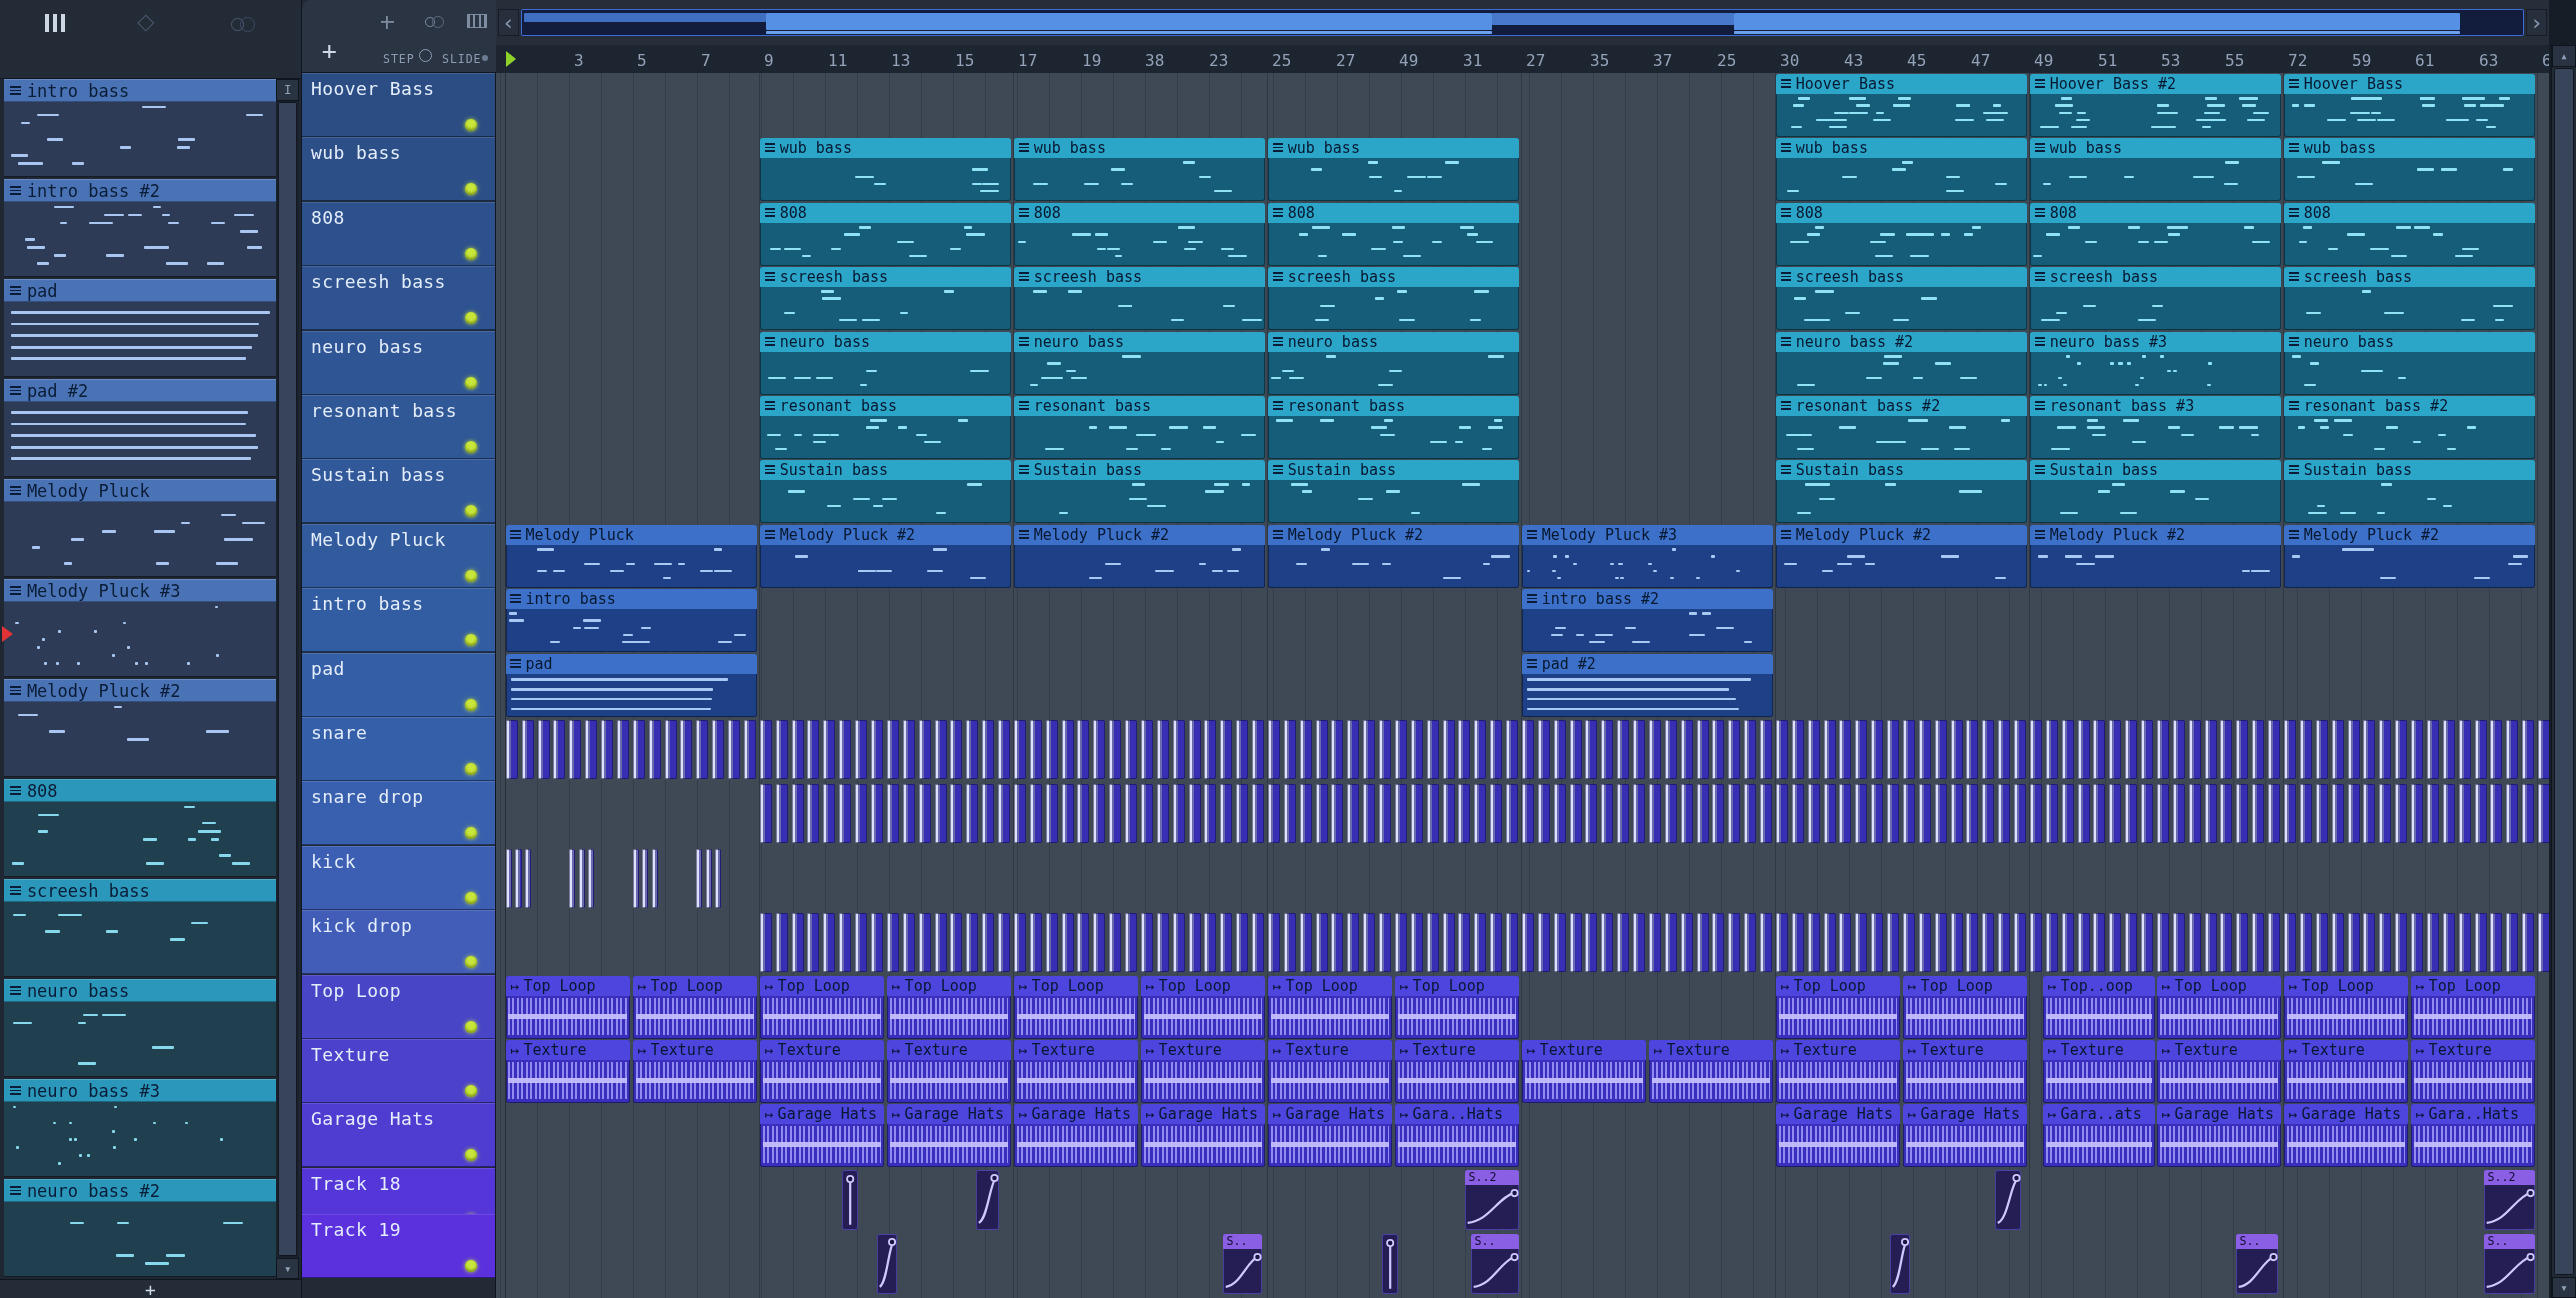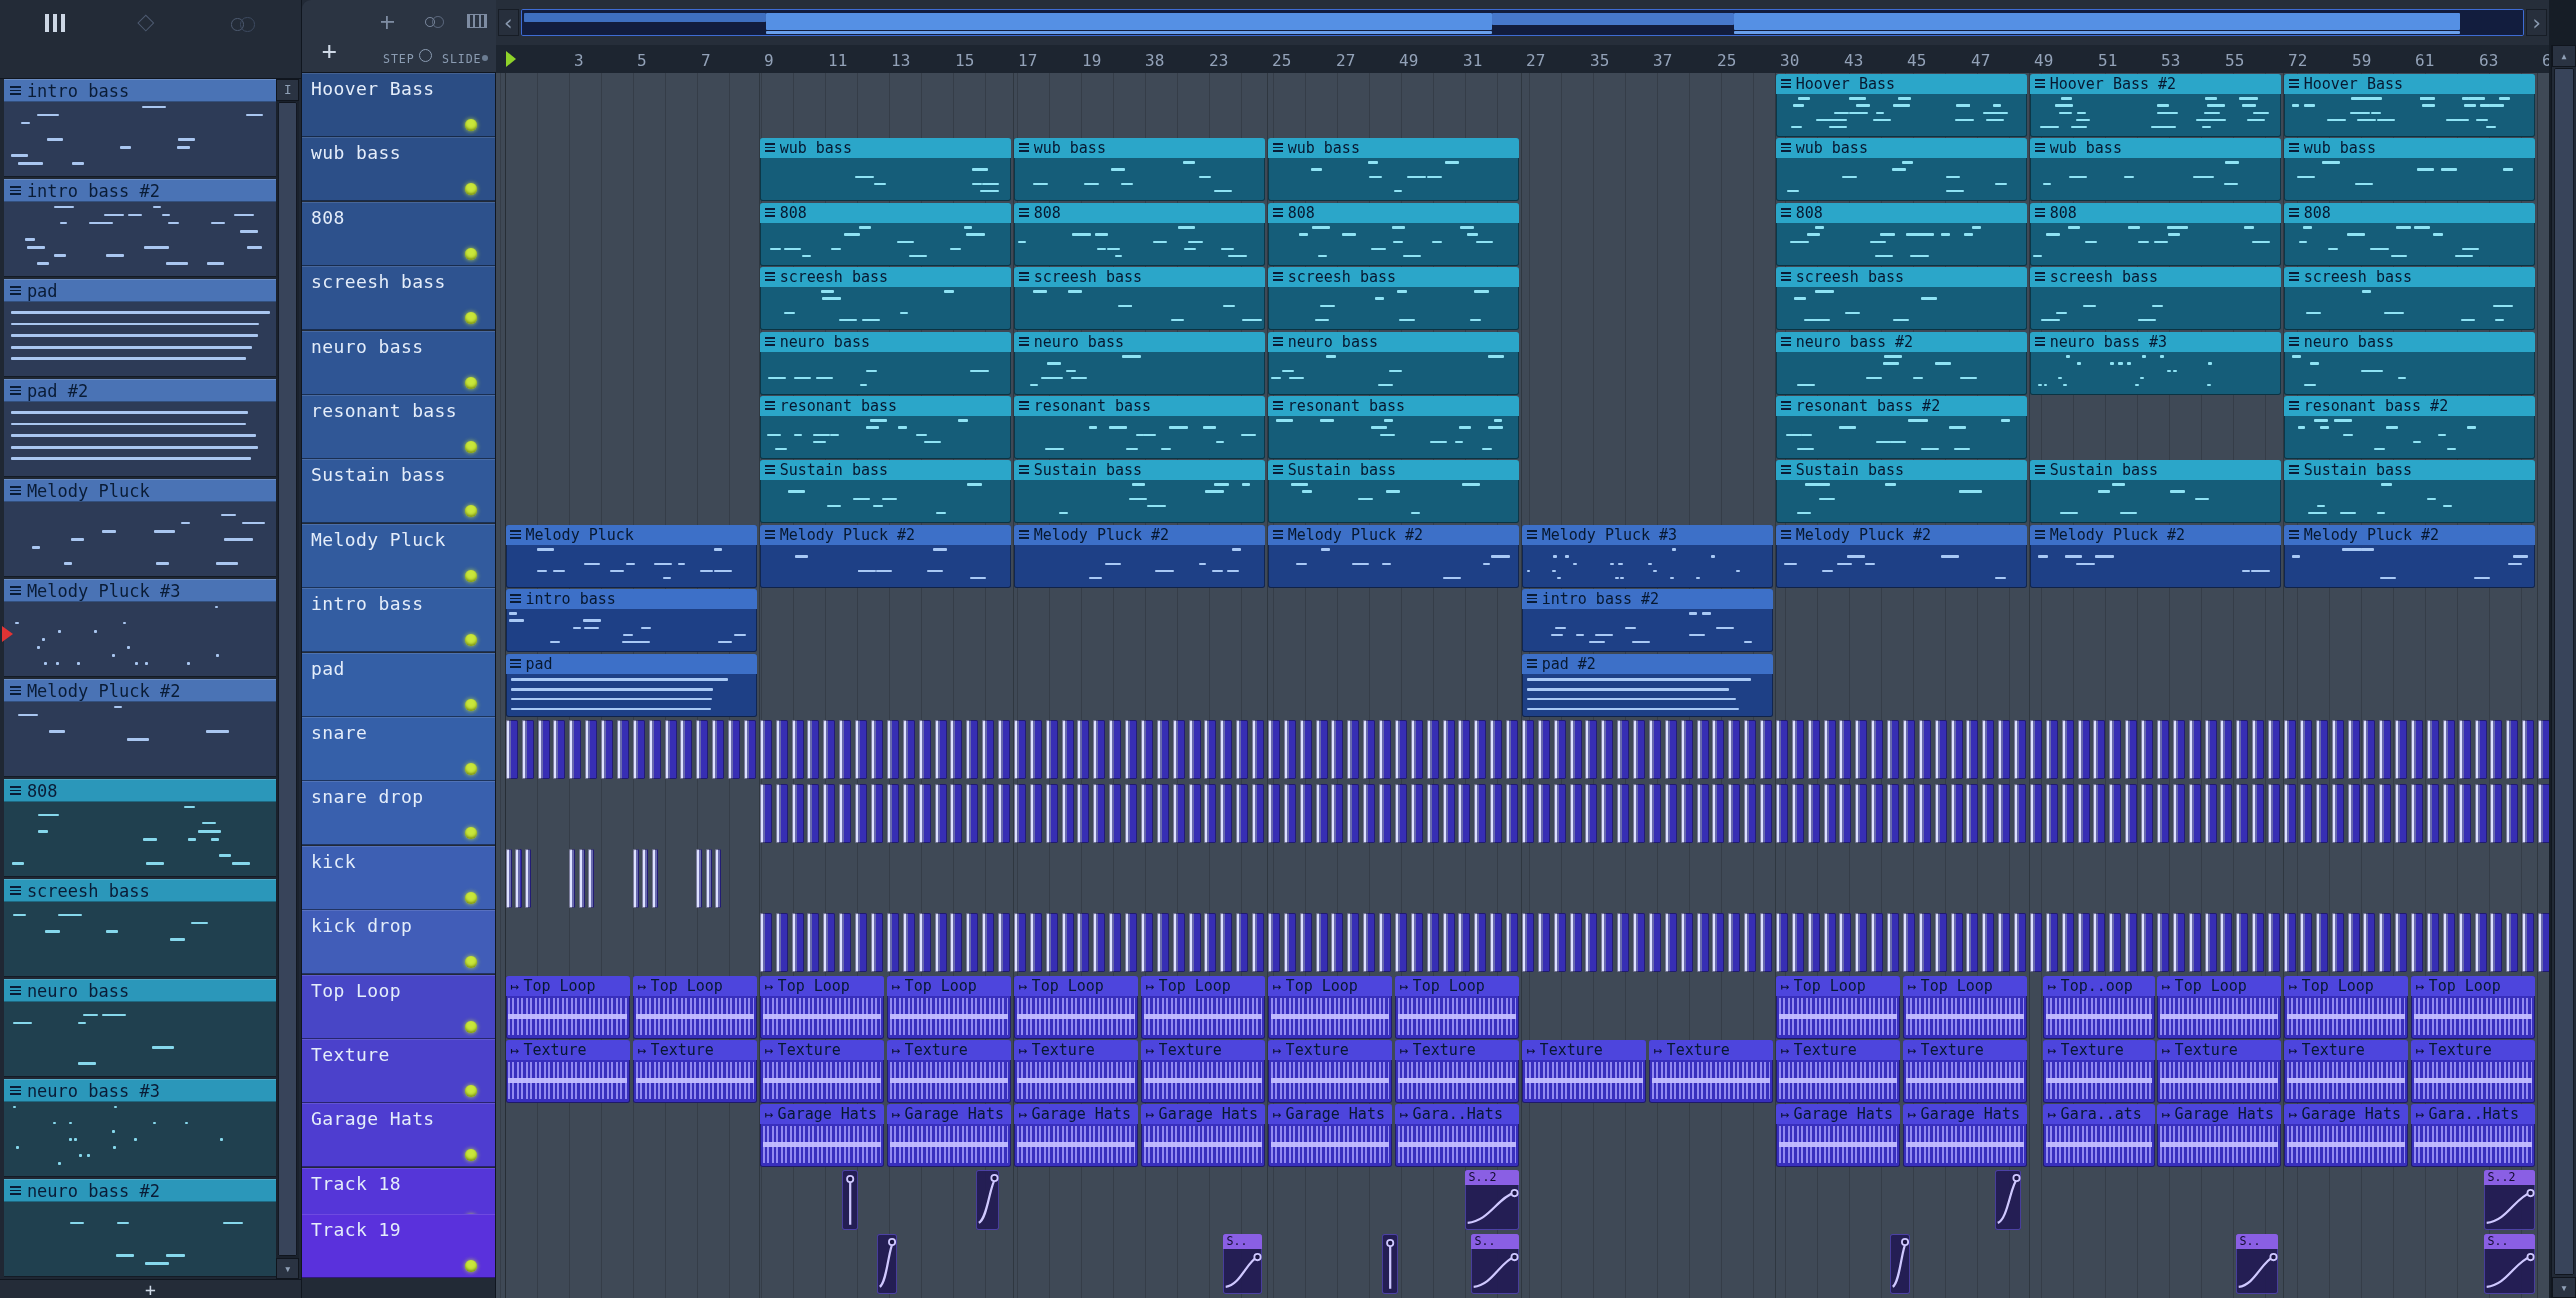--- a/index.html
+++ b/index.html
@@ -1068,20 +1068,40 @@
               <div class="note" style="left: 25px; top: 18px; width: 11px; background: rgb(143, 227, 244);"></div>
               <div class="note" style="left: 9.6px; top: 18px; width: 16.5px; background: rgb(143, 227, 244);"></div>
               <div class="note" style="left: 114px; top: 25px; width: 16.3px; background: rgb(143, 227, 244);"></div>
               <div class="note" style="left: 173px; top: 10.7px; width: 17px; background: rgb(143, 227, 244);"></div>
               <div class="note" style="left: 145px; top: 32px; width: 17.6px; background: rgb(143, 227, 244);"></div>
               <div class="note" style="left: 225px; top: 3.6px; width: 8.7px; background: rgb(143, 227, 244);"></div>
               <div class="note" style="left: 21px; top: 32px; width: 17px; background: rgb(143, 227, 244);"></div>
               <div class="note" style="left: 100px; top: 25px; width: 15px; background: rgb(143, 227, 244);"></div>
               <div class="note" style="left: 179px; top: 32px; width: 8px; background: rgb(143, 227, 244);"></div>
               <div class="note" style="left: 132px; top: 3.6px; width: 19.5px; background: rgb(143, 227, 244);"></div>
+            </div>
+          </div>
+          <div class="clip" style="left: 1534px; width: 251px; background: rgb(21, 93, 121);">
+            <div class="chead" style="background: rgb(43, 166, 201);">
+              <span class="cicon"></span>
+              <span class="clbl">resonant bass #3</span>
+            </div>
+            <div class="cbody">
+              <div class="note" style="left: 57px; top: 10.7px; width: 17.5px; background: rgb(143, 227, 244);"></div>
+              <div class="note" style="left: 20.6px; top: 32px; width: 19.3px; background: rgb(143, 227, 244);"></div>
+              <div class="note" style="left: 27px; top: 10.7px; width: 19px; background: rgb(143, 227, 244);"></div>
+              <div class="note" style="left: 209px; top: 10.7px; width: 19px; background: rgb(143, 227, 244);"></div>
+              <div class="note" style="left: 138px; top: 10.7px; width: 12.4px; background: rgb(143, 227, 244);"></div>
+              <div class="note" style="left: 151px; top: 18px; width: 12.7px; background: rgb(143, 227, 244);"></div>
+              <div class="note" style="left: 102px; top: 25px; width: 14px; background: rgb(143, 227, 244);"></div>
+              <div class="note" style="left: 189px; top: 10.7px; width: 14.7px; background: rgb(143, 227, 244);"></div>
+              <div class="note" style="left: 62px; top: 18px; width: 14.3px; background: rgb(143, 227, 244);"></div>
+              <div class="note" style="left: 57px; top: 3.6px; width: 11.3px; background: rgb(143, 227, 244);"></div>
+              <div class="note" style="left: 221px; top: 18px; width: 8.3px; background: rgb(143, 227, 244);"></div>
+              <div class="note" style="left: 93px; top: 3.6px; width: 16px; background: rgb(143, 227, 244);"></div>
             </div>
           </div>
           <div class="clip" style="left: 1788px; width: 251px; background: rgb(21, 93, 121);">
             <div class="chead" style="background: rgb(43, 166, 201);">
               <span class="cicon"></span>
               <span class="clbl">resonant bass #2</span>
             </div>
             <div class="cbody">
               <div class="note" style="left: 50px; top: 3.6px; width: 18px; background: rgb(143, 227, 244);"></div>
               <div class="note" style="left: 90px; top: 32px; width: 10.5px; background: rgb(143, 227, 244);"></div>

